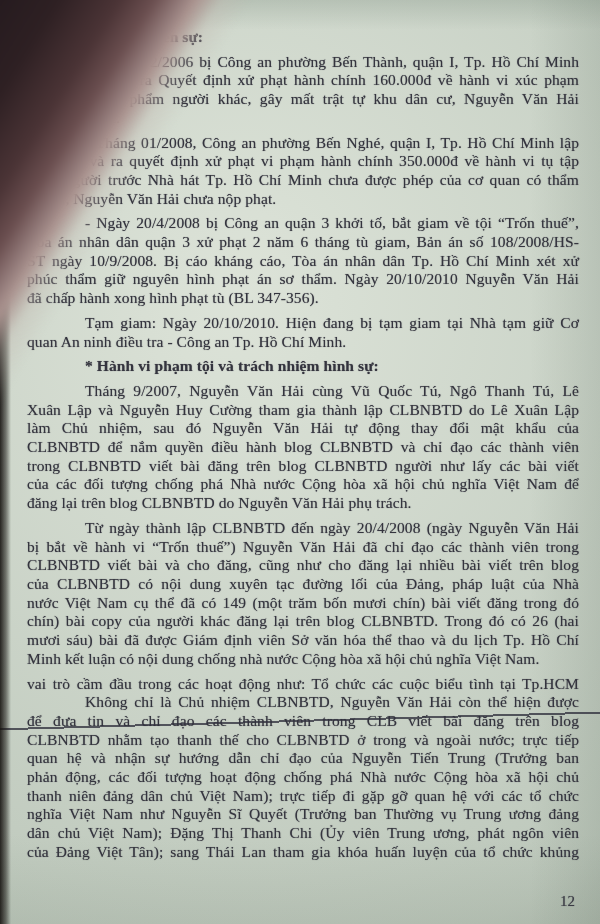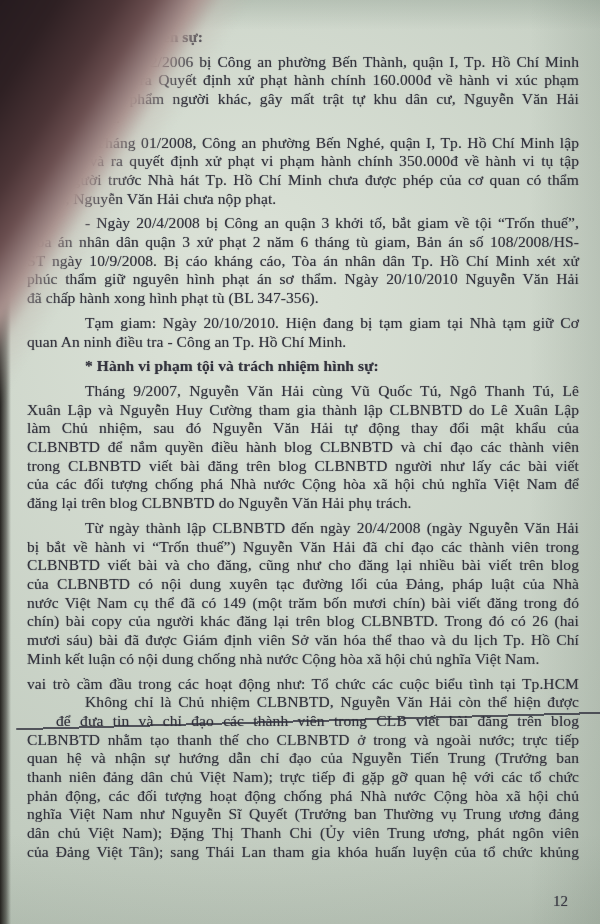--- a/index.html
+++ b/index.html
@@ -33,29 +33,29 @@
     position:absolute;left:27px;top:28px;width:552px;
     font-size:15.5px;color:#34343e;letter-spacing:0.1px;
     text-shadow:0 0 1.1px rgba(46,46,56,0.55);
     filter:blur(0.25px);
   }
   .block{margin:0 0 6px 0;}
   .block.heading{font-weight:bold;}
   .line{line-height:18.7px;text-align:justify;}
   .line.just{text-align-last:justify;}
   .line.indent{text-indent:58px;}
-  .line.strike{position:relative;margin-left:29px;}
+  .line.strike{position:relative;}
   
   .line.strike::after{
     content:"";position:absolute;left:-40px;right:-28px;top:8px;height:2px;
     background:rgba(48,48,60,0.78);border-radius:2px;
     transform:rotate(-1.6deg);
   }
   .pagenum{
-    position:absolute;top:893px;right:32px;
+    position:absolute;top:893px;right:25px;
     font-size:15px;color:#3a3a44;text-shadow:0 0 1px rgba(46,46,56,0.5);
   }
 </style>
 </head>
 <body>
 
 <div class="photo">
   <div class="textcol">
       <div class="block heading">
         <div class="line indent">• Tiền án, tiền sự:</div>
@@ -104,22 +104,22 @@
         <div class="line just">chín) bài copy của người khác đăng lại trên blog CLBNBTD. Trong đó có 26 (hai</div>
         <div class="line just">mươi sáu) bài đã được Giám định viên Sở văn hóa thể thao và du lịch Tp. Hồ Chí</div>
         <div class="line">Minh kết luận có nội dung chống nhà nước Cộng hòa xã hội chủ nghĩa Việt Nam.</div>
       </div>
       <div class="block">
         <div class="line just">vai trò cầm đầu trong các hoạt động như: Tổ chức các cuộc biểu tình tại Tp.HCM</div>
         <div class="line just indent">Không chỉ là Chủ nhiệm CLBNBTD, Nguyễn Văn Hải còn thể hiện được</div>
         <div class="line just strike">để đưa tin và chỉ đạo các thành viên trong CLB viết bài đăng trên blog</div>
         <div class="line just">CLBNBTD nhằm tạo thanh thế cho CLBNBTD ở trong và ngoài nước; trực tiếp</div>
         <div class="line just">quan hệ  và nhận sự hướng dẫn chỉ đạo của Nguyễn Tiến Trung (Trưởng ban</div>
+        <div class="line just">phản động, các đối tượng hoạt động chống phá Nhà nước Cộng hòa xã hội chủ</div>
         <div class="line just">thanh niên đảng dân chủ Việt Nam); trực tiếp đi gặp gỡ quan hệ  với các tổ chức</div>
-        <div class="line just">phản động, các đối tượng hoạt động chống phá Nhà nước Cộng hòa xã hội chủ</div>
         <div class="line just">nghĩa Việt Nam như Nguyễn Sĩ Quyết (Trưởng ban Thường vụ Trung ương đảng</div>
         <div class="line just">dân chủ Việt Nam); Đặng Thị Thanh Chi (Ủy viên Trung ương, phát ngôn viên</div>
         <div class="line just">của Đảng Việt Tân); sang Thái Lan tham gia khóa huấn luyện của tổ chức khủng</div>
       </div>
     </div>
   <div class="pagenum">12</div>
   <div class="left-edge"></div>
   <div class="corner-shadow"></div>
 </div>
 

